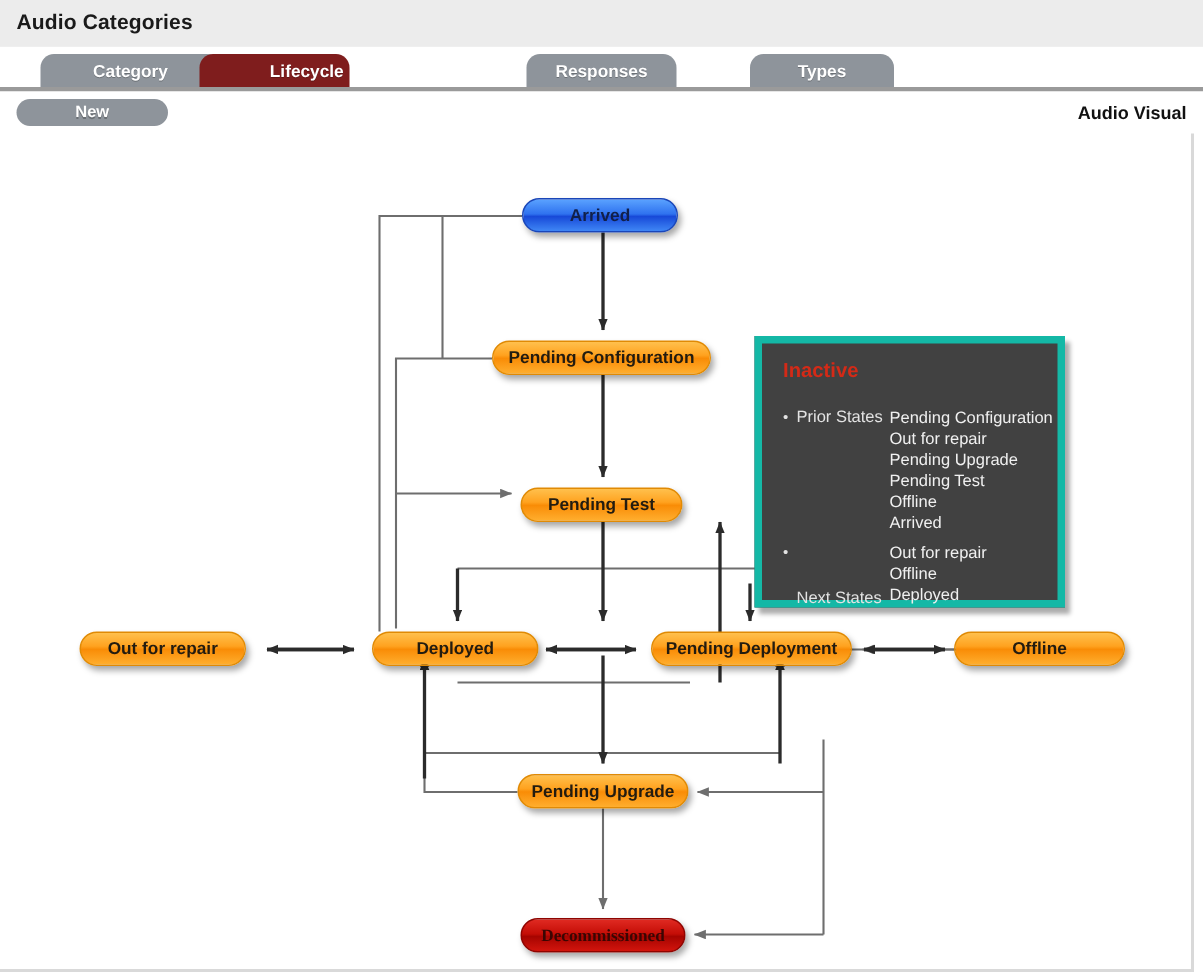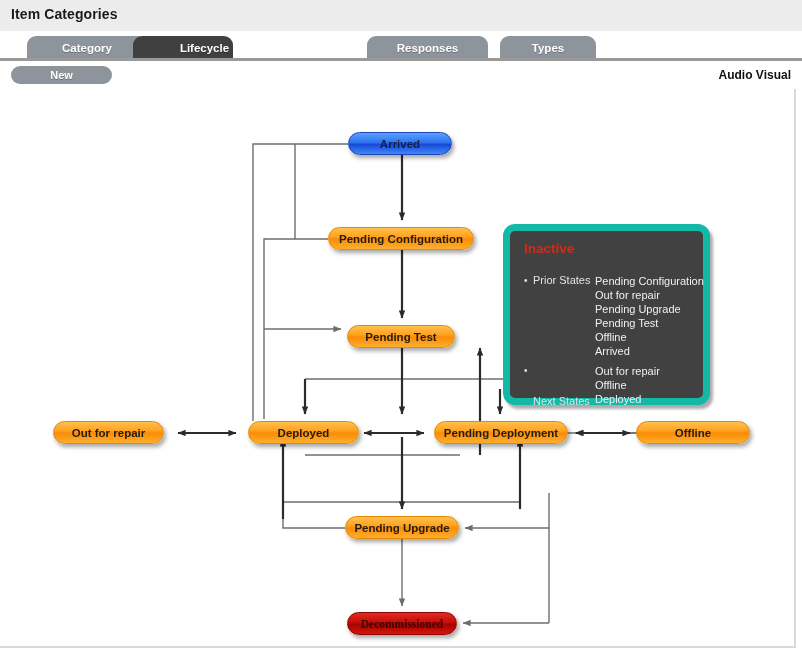--- a/index.html
+++ b/index.html
@@ -30,21 +30,21 @@
   .tab{
     position:absolute;top:5px;height:24px;
     background:#8e949b;
     border-radius:9px 9px 0 0;
     color:#ffffff;font-size:11.5px;font-weight:bold;
     display:flex;align-items:center;justify-content:center;
     box-sizing:border-box;
     cursor:pointer;
     text-shadow:0 1px 0 rgba(0,0,0,.25);
   }
-  .tab.active{background:#404040;padding-left:43px;}
+  .tab.active{background:#7f1d1d;padding-left:43px;}
   .tabrule{
     position:absolute;left:0;top:58px;width:802px;height:3px;background:#9a9a9a;
   }
 
   
   .toolbar{
     position:absolute;left:0;top:61px;width:802px;height:28px;background:#fff;
   }
   .btn-new{
     position:absolute;left:11px;top:5px;width:101px;height:18px;
@@ -93,47 +93,47 @@
     background:linear-gradient(to bottom,#e02a22 0%,#c40d06 46%,#a60400 54%,#d2150d 100%);
     color:#3a0603;
     border:1px solid #8f0400;
     font-family:Liberation Serif, serif;
   }
 
   
   .tooltip{
     position:absolute;
     background:#414141;
-    border:7px solid #14b8a6;
-    border-radius:12px;
+    border:5px solid #14b8a6;
+    border-radius:0;
     box-shadow:3px 4px 3px rgba(0,0,0,.33);
     box-sizing:border-box;
     color:#e8e8e8;
   }
   .tt-title{
     position:absolute;left:14px;top:10px;
     font-size:13.5px;font-weight:bold;color:#d42a17;
   }
   .tt-key{position:absolute;font-size:11px;color:#e3e3e3;white-space:nowrap;}
   .tt-bullet{position:absolute;font-size:10px;color:#e3e3e3;}
   .tt-val{position:absolute;font-size:11px;color:#f0f0f0;white-space:nowrap;}
 </style>
 </head>
 <body>
 
 <div class="app">
 
   <div class="titlebar">
-    <div class="tt">Item Categories</div>
+    <div class="tt">Audio Categories</div>
   </div>
 
   <div class="tabstrip" id="tabstrip">
       <div class="tab" style="left: 27px; width: 120px;">Category</div>
       <div class="tab active" style="left: 133px; width: 100px;">Lifecycle</div>
-      <div class="tab" style="left: 367px; width: 121px;">Responses</div>
+      <div class="tab" style="left: 351px; width: 100px;">Responses</div>
       <div class="tab" style="left: 469px; width: 96px; margin-left: 31px;">Types</div>
     </div>
   <div class="tabrule"></div>
 
   <div class="toolbar">
     <div class="btn-new">New</div>
   </div>
   <div class="ctx-label">Audio Visual</div>
 
   <div class="panel">

